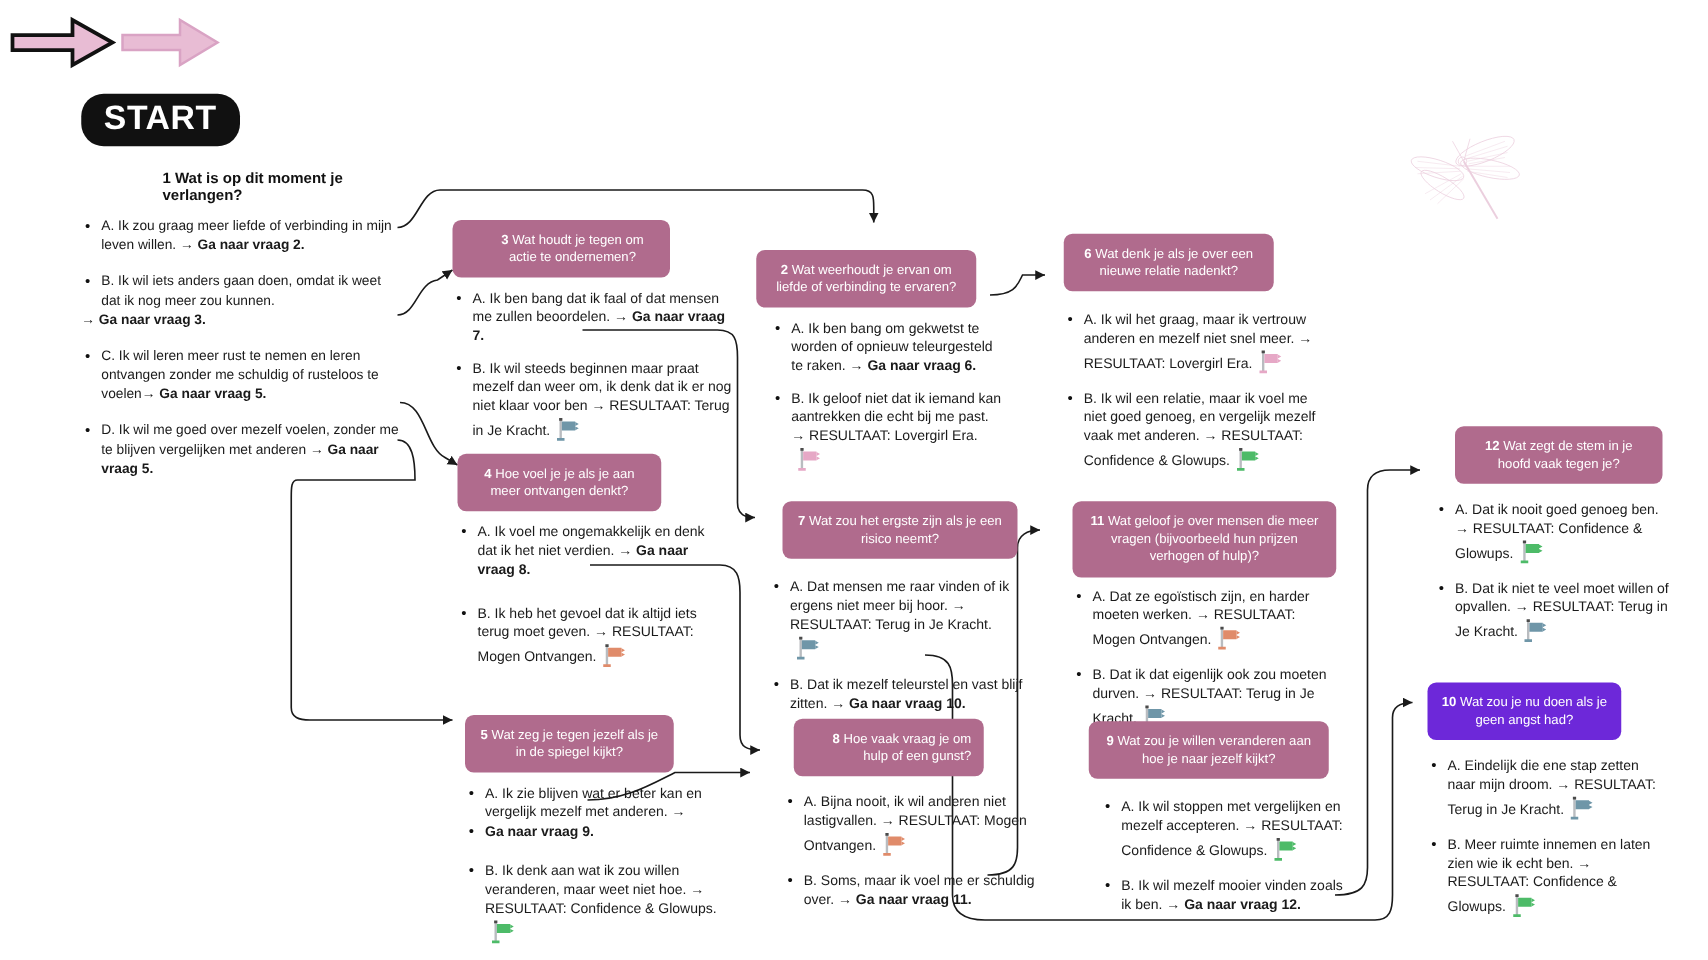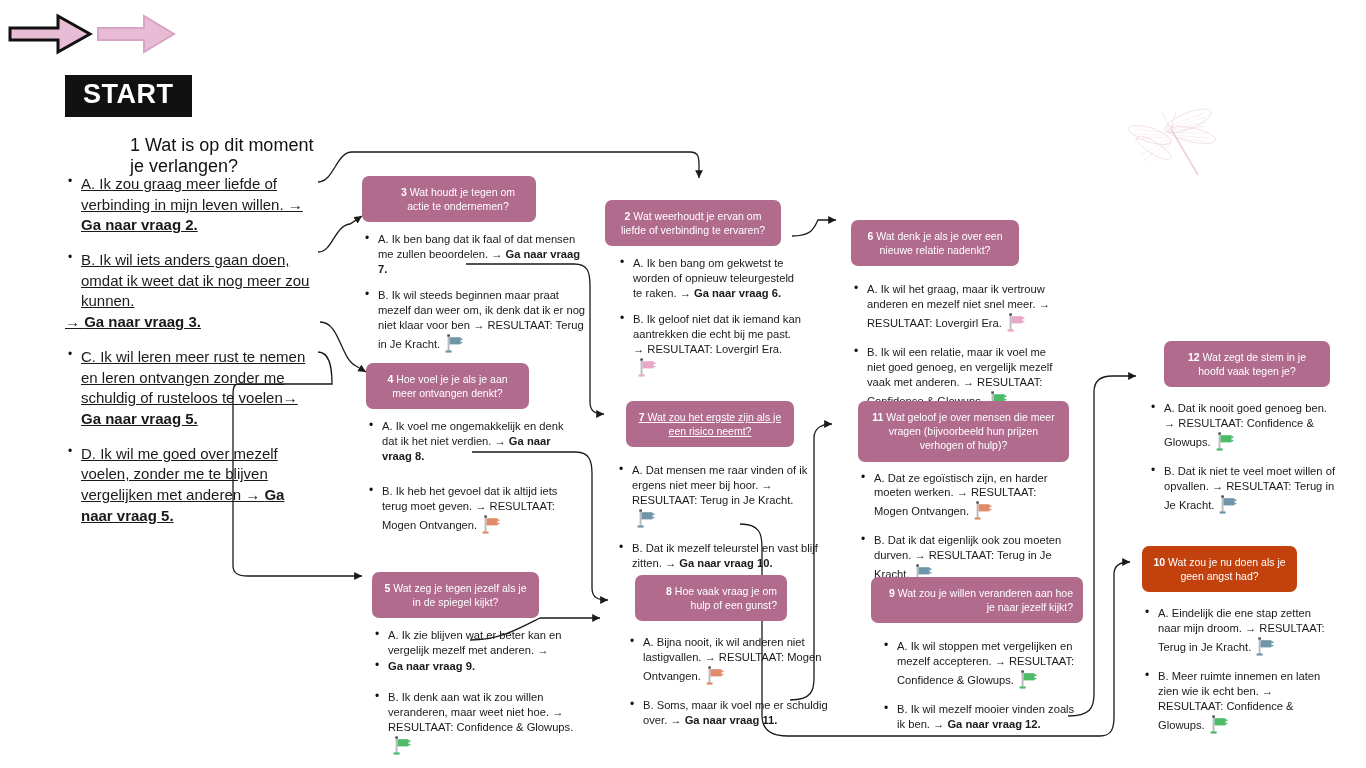--- a/index.html
+++ b/index.html
@@ -22,28 +22,29 @@
   .start-banner {
     position: absolute;
     left: 65px; top: 75px;
     background: #111111;
     color: #ffffff;
     font-weight: bold;
     font-size: 27px;
     letter-spacing: 0.5px;
     padding: 6px 18px 9px 18px;
     line-height: 1;
+    border-radius: 18px;
   }
 
   
   .q1-title {
     position: absolute;
     left: 65px; top: 135px;
-    font-size: 18px;
-    font-weight: normal;
+    font-size: 12px;
+    font-weight: bold;
     color: #111;
   }
 
   
   .qblock { position: absolute; }
   .qhead {
     background: #b06b8d;
     color: #ffffff;
     border-radius: 7px;
     text-align: center;
@@ -69,21 +70,21 @@
   ul.opts li::before {
     content: "\2022";
     position: absolute;
     left: 3px; top: -1px;
     font-size: 12px;
     color: #111;
   }
   ul.opts li b { font-weight: bold; }
 
   
-  ul.opts.big li { font-size: 15px; line-height: 1.38; margin-bottom: 14px; text-decoration: underline; }
+  ul.opts.big li { font-size: 11px; line-height: 1.38; margin-bottom: 14px; }
 
   
   .flag {
     display: inline-block;
     width: 22px; height: 22px;
     vertical-align: -7px;
     margin-left: 3px;
   }
 
   
@@ -237,21 +238,21 @@
               <rect x="2.6" y="17.4" width="6" height="2.2" fill="#e6a8c6"></rect>
               <rect x="4.3" y="1.4" width="2.6" height="2.2" fill="#4a4a4a"></rect>
               <path d="M6.5 4.2 H17.2 V11.4 H6.5 Z" fill="#e6a8c6"></path>
               <path d="M17.2 4.6 L20 6.2 L17.2 7.8 Z" fill="#e6a8c6"></path>
               <path d="M17.2 8.2 L20 9.6 L17.2 11.1 Z" fill="#e6a8c6"></path>
             </svg></span></li>
     </ul>
   </div>
 
   <div class="qblock" style="left:608px;top:401px;width:210px">
-    <div class="qhead" style="width: 168px; margin-left: 18px; background: rgb(176, 107, 141); text-decoration: underline;">
+    <div class="qhead" style="width: 188px; margin-left: 18px; background: rgb(176, 107, 141);">
       <span class="qnum">7</span><span> Wat zou het ergste zijn als je een risico neemt?</span>
     </div>
     <ul class="opts" style="margin-top:16px;margin-left:8px">
       <li><span>A. Dat mensen me raar vinden of ik ergens niet meer bij hoor. → RESULTAAT: Terug in Je Kracht.</span><span class="flag"><svg width="22" height="22" viewBox="0 0 22 22">
               <rect x="4.6" y="3" width="1.9" height="15" fill="#b9bcc0"></rect>
               <rect x="2.6" y="17.4" width="6" height="2.2" fill="#6f96a8"></rect>
               <rect x="4.3" y="1.4" width="2.6" height="2.2" fill="#4a4a4a"></rect>
               <path d="M6.5 4.2 H17.2 V11.4 H6.5 Z" fill="#6f96a8"></path>
               <path d="M17.2 4.6 L20 6.2 L17.2 7.8 Z" fill="#6f96a8"></path>
               <path d="M17.2 8.2 L20 9.6 L17.2 11.1 Z" fill="#6f96a8"></path>
@@ -270,21 +271,21 @@
               <rect x="2.6" y="17.4" width="6" height="2.2" fill="#e08b6a"></rect>
               <rect x="4.3" y="1.4" width="2.6" height="2.2" fill="#4a4a4a"></rect>
               <path d="M6.5 4.2 H17.2 V11.4 H6.5 Z" fill="#e08b6a"></path>
               <path d="M17.2 4.6 L20 6.2 L17.2 7.8 Z" fill="#e08b6a"></path>
               <path d="M17.2 8.2 L20 9.6 L17.2 11.1 Z" fill="#e08b6a"></path>
             </svg></span></li>
       <li><span>B. Soms, maar ik voel me er schuldig over. → </span><b>Ga naar vraag 11.</b></li>
     </ul>
   </div>
 
-  <div class="qblock" style="left:851px;top:220px;width:215px">
+  <div class="qblock" style="left:851px;top:187px;width:215px">
     <div class="qhead" style="width: 168px; background: rgb(176, 107, 141);">
       <span class="qnum">6</span><span> Wat denk je als je over een nieuwe relatie nadenkt?</span>
     </div>
     <ul class="opts" style="margin-top:16px">
       <li><span>A. Ik wil het graag, maar ik vertrouw anderen en mezelf niet snel meer. → RESULTAAT: Lovergirl Era.</span><span class="flag"><svg width="22" height="22" viewBox="0 0 22 22">
               <rect x="4.6" y="3" width="1.9" height="15" fill="#b9bcc0"></rect>
               <rect x="2.6" y="17.4" width="6" height="2.2" fill="#e6a8c6"></rect>
               <rect x="4.3" y="1.4" width="2.6" height="2.2" fill="#4a4a4a"></rect>
               <path d="M6.5 4.2 H17.2 V11.4 H6.5 Z" fill="#e6a8c6"></path>
               <path d="M17.2 4.6 L20 6.2 L17.2 7.8 Z" fill="#e6a8c6"></path>
@@ -319,21 +320,21 @@
               <rect x="2.6" y="17.4" width="6" height="2.2" fill="#6f96a8"></rect>
               <rect x="4.3" y="1.4" width="2.6" height="2.2" fill="#4a4a4a"></rect>
               <path d="M6.5 4.2 H17.2 V11.4 H6.5 Z" fill="#6f96a8"></path>
               <path d="M17.2 4.6 L20 6.2 L17.2 7.8 Z" fill="#6f96a8"></path>
               <path d="M17.2 8.2 L20 9.6 L17.2 11.1 Z" fill="#6f96a8"></path>
             </svg></span></li>
     </ul>
   </div>
 
   <div class="qblock" style="left:865px;top:577px;width:210px">
-    <div class="qhead" style="width: 212px; margin-left: 6px; background: rgb(176, 107, 141); text-align: right;">
+    <div class="qhead" style="width: 192px; margin-left: 6px; background: rgb(176, 107, 141);">
       <span class="qnum">9</span><span> Wat zou je willen veranderen aan hoe je naar jezelf kijkt?</span>
     </div>
     <ul class="opts" style="margin-top:16px;margin-left:16px">
       <li><span>A. Ik wil stoppen met vergelijken en mezelf accepteren. → RESULTAAT: Confidence &amp; Glowups.</span><span class="flag"><svg width="22" height="22" viewBox="0 0 22 22">
               <rect x="4.6" y="3" width="1.9" height="15" fill="#b9bcc0"></rect>
               <rect x="2.6" y="17.4" width="6" height="2.2" fill="#4dbb68"></rect>
               <rect x="4.3" y="1.4" width="2.6" height="2.2" fill="#4a4a4a"></rect>
               <path d="M6.5 4.2 H17.2 V11.4 H6.5 Z" fill="#4dbb68"></path>
               <path d="M17.2 4.6 L20 6.2 L17.2 7.8 Z" fill="#4dbb68"></path>
               <path d="M17.2 8.2 L20 9.6 L17.2 11.1 Z" fill="#4dbb68"></path>
@@ -360,21 +361,21 @@
               <rect x="2.6" y="17.4" width="6" height="2.2" fill="#6f96a8"></rect>
               <rect x="4.3" y="1.4" width="2.6" height="2.2" fill="#4a4a4a"></rect>
               <path d="M6.5 4.2 H17.2 V11.4 H6.5 Z" fill="#6f96a8"></path>
               <path d="M17.2 4.6 L20 6.2 L17.2 7.8 Z" fill="#6f96a8"></path>
               <path d="M17.2 8.2 L20 9.6 L17.2 11.1 Z" fill="#6f96a8"></path>
             </svg></span></li>
     </ul>
   </div>
 
   <div class="qblock" style="left:1142px;top:546px;width:190px">
-    <div class="qhead" style="width: 155px; margin-left: 0px; background: #c2410c;">
+    <div class="qhead" style="width: 155px; margin-left: 0px; background: #6d28d9;">
       <span class="qnum">10</span><span>  Wat zou je nu doen als je geen angst had?</span>
     </div>
     <ul class="opts" style="margin-top:14px">
       <li><span>A. Eindelijk die ene stap zetten naar mijn droom. → RESULTAAT: Terug in Je Kracht.</span><span class="flag"><svg width="22" height="22" viewBox="0 0 22 22">
               <rect x="4.6" y="3" width="1.9" height="15" fill="#b9bcc0"></rect>
               <rect x="2.6" y="17.4" width="6" height="2.2" fill="#6f96a8"></rect>
               <rect x="4.3" y="1.4" width="2.6" height="2.2" fill="#4a4a4a"></rect>
               <path d="M6.5 4.2 H17.2 V11.4 H6.5 Z" fill="#6f96a8"></path>
               <path d="M17.2 4.6 L20 6.2 L17.2 7.8 Z" fill="#6f96a8"></path>
               <path d="M17.2 8.2 L20 9.6 L17.2 11.1 Z" fill="#6f96a8"></path>

